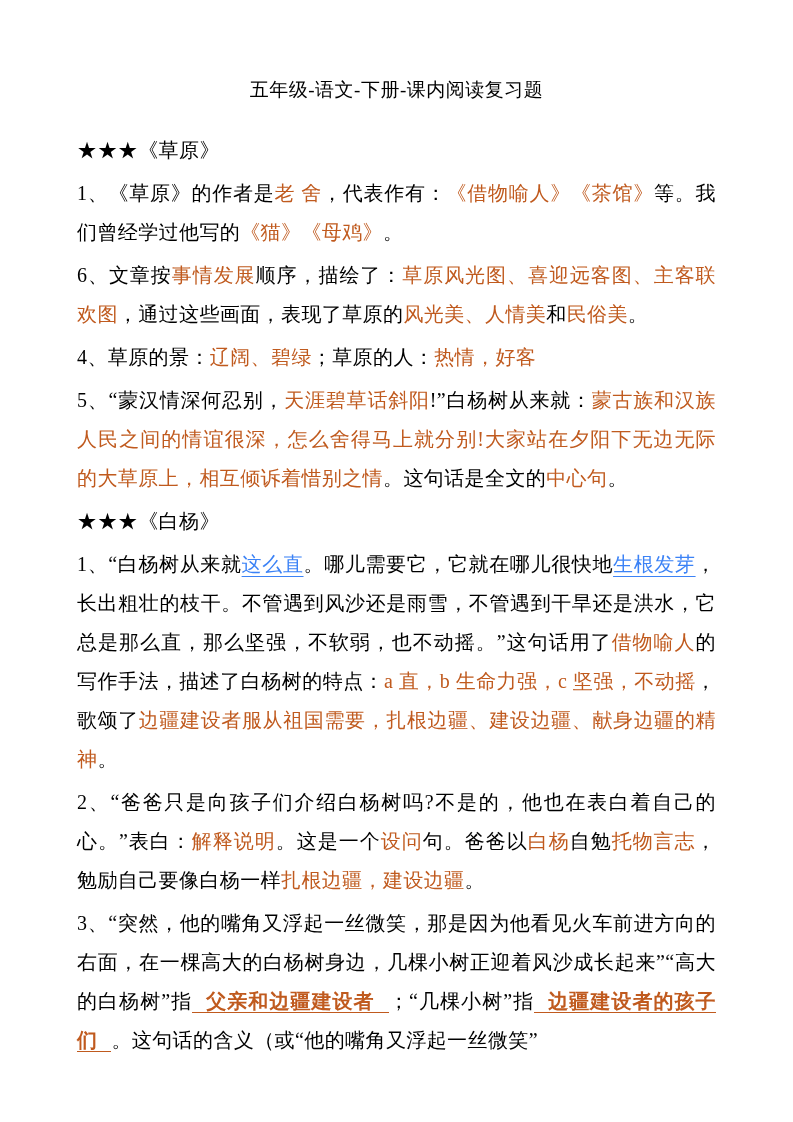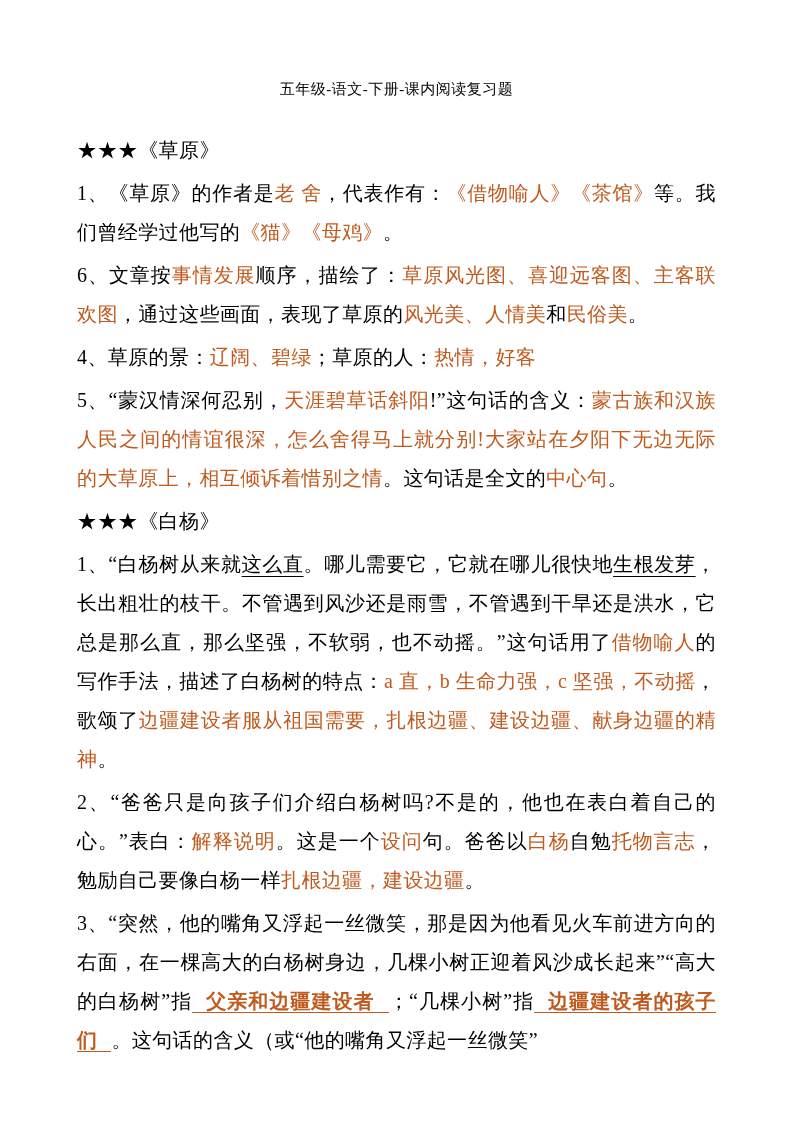--- a/index.html
+++ b/index.html
@@ -13,21 +13,21 @@
     background: #ffffff;
     color: #000000;
     font-family: "Liberation Serif", "DejaVu Serif", serif;
     overflow: hidden;
   }
   .doc {
     padding: 70px 77px 0 77px;
   }
   .title {
     margin: 0 0 22px 0;
-    font-size: 15px;
+    font-size: 19px;
     font-weight: normal;
     line-height: 39px;
     text-align: center;
     letter-spacing: 0.5px;
   }
   .para {
     margin: 4px 0;
     font-size: 20px;
     line-height: 39px;
     text-align: justify;
@@ -39,21 +39,21 @@
   }
   .run {
     color: #000000;
   }
   .answer {
     color: var(--accent, #c05a1e);
     text-underline-offset: 5px;
     text-decoration-thickness: 1px;
   }
   .black-underline {
-    color: #000000;
+    color: #3b82f6;
     text-decoration: underline;
     text-underline-offset: 5px;
     text-decoration-thickness: 1px;
   }
   .blank {
     text-decoration: none;
     border-bottom: 1.5px solid var(--accent, #c05a1e);
     padding: 0 14px;
     font-weight: bold;
   }
@@ -61,19 +61,19 @@
 </head>
 <body>
 
 <div class="doc">
   <p class="title">五年级-语文-下册-课内阅读复习题</p>
   <div>
       <p class="para heading"><span class="run">★★★《草原》</span></p>
       <p class="para"><span class="run">1、《草原》的作者是</span><span class="run answer">老 舍</span><span class="run">，代表作有：</span><span class="run answer">《借物喻人》《茶馆》</span><span class="run">等。我们曾经学过他写的</span><span class="run answer">《猫》《母鸡》</span><span class="run">。</span></p>
       <p class="para"><span class="run">6、文章按</span><span class="run answer">事情发展</span><span class="run">顺序，描绘了：</span><span class="run answer">草原风光图、喜迎远客图、主客联欢图</span><span class="run">，通过这些画面，表现了草原的</span><span class="run answer">风光美、人情美</span><span class="run">和</span><span class="run answer">民俗美</span><span class="run">。</span></p>
       <p class="para"><span class="run">4、草原的景：</span><span class="run answer">辽阔、碧绿</span><span class="run">；草原的人：</span><span class="run answer">热情，好客</span></p>
-      <p class="para"><span class="run">5、“蒙汉情深何忍别，</span><span class="run answer">天涯碧草话斜阳</span><span class="run">!”这句话的含义：</span><span class="run answer">蒙古族和汉族人民之间的情谊很深，怎么舍得马上就分别!大家站在夕阳下无边无际的大草原上，相互倾诉着惜别之情</span><span class="run">。这句话是全文的</span><span class="run answer">中心句</span><span class="run">。</span></p>
+      <p class="para"><span class="run">5、“蒙汉情深何忍别，</span><span class="run answer">天涯碧草话斜阳</span><span class="run">!”白杨树从来就：</span><span class="run answer">蒙古族和汉族人民之间的情谊很深，怎么舍得马上就分别!大家站在夕阳下无边无际的大草原上，相互倾诉着惜别之情</span><span class="run">。这句话是全文的</span><span class="run answer">中心句</span><span class="run">。</span></p>
       <p class="para heading"><span class="run">★★★《白杨》</span></p>
       <p class="para"><span class="run"> 1、“白杨树从来就</span><span class="run black-underline">这么直</span><span class="run">。哪儿需要它，它就在哪儿很快地</span><span class="run black-underline">生根发芽</span><span class="run">，长出粗壮的枝干。不管遇到风沙还是雨雪，不管遇到干旱还是洪水，它总是那么直，那么坚强，不软弱，也不动摇。”这句话用了</span><span class="run answer">借物喻人</span><span class="run">的写作手法，描述了白杨树的特点：</span><span class="run answer">a 直，b 生命力强，c 坚强，不动摇</span><span class="run">，歌颂了</span><span class="run answer">边疆建设者服从祖国需要，扎根边疆、建设边疆、献身边疆的精神</span><span class="run">。</span></p>
       <p class="para"><span class="run">2、“爸爸只是向孩子们介绍白杨树吗?不是的，他也在表白着自己的心。”表白：</span><span class="run answer">解释说明</span><span class="run">。这是一个</span><span class="run answer">设问</span><span class="run">句。爸爸以</span><span class="run answer">白杨</span><span class="run">自勉</span><span class="run answer">托物言志</span><span class="run">，勉励自己要像白杨一样</span><span class="run answer">扎根边疆，建设边疆</span><span class="run">。</span></p>
       <p class="para"><span class="run">3、“突然，他的嘴角又浮起一丝微笑，那是因为他看见火车前进方向的右面，在一棵高大的白杨树身边，几棵小树正迎着风沙成长起来”“高大的白杨树”指</span><span class="run answer blank">父亲和边疆建设者</span><span class="run">；“几棵小树”指</span><span class="run answer blank">边疆建设者的孩子们</span><span class="run">。这句话的含义（或“他的嘴角又浮起一丝微笑”</span></p>
     </div>
 </div>
 
 </body></html>

